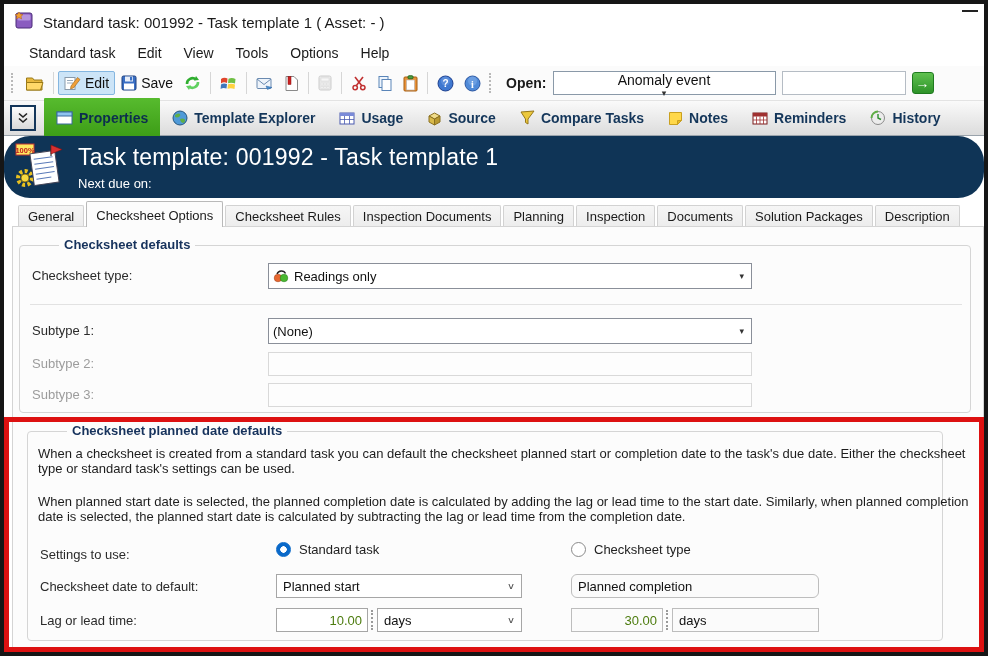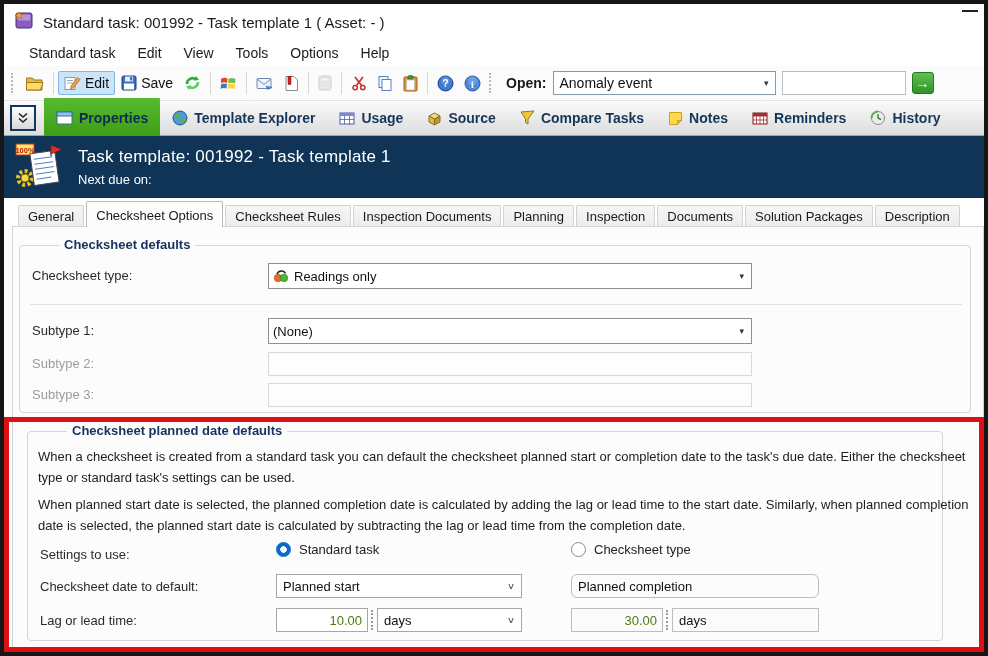--- a/index.html
+++ b/index.html
@@ -17,56 +17,56 @@
 
   
   .toolbar { position:absolute; left:0; top:62px; width:100%; height:34px; background:#fbfbfb; display:flex; align-items:center; padding-left:4px; }
   .grip { width:6px; height:20px; border-left:2px dotted #b9b9b9; margin:0 3px; }
   .tsep { width:1px; height:22px; background:#d6d6d6; margin:0 4px; }
   .tbtn { display:flex; align-items:center; gap:4px; padding:3px 5px; border:1px solid transparent; border-radius:2px; font-size:14px; color:#111; }
   .tbtn.hl { background:#cce4f7; border-color:#84b6e0; }
   .tbtn.iconly { padding:3px 4px; }
   .tbtn.disabled { opacity:.55; }
   .openlbl { font-weight:bold; font-size:14px; color:#1a1a1a; margin:0 6px 0 8px; }
-  .opencombo { width:223px; height:24px; background:#fff; border:1px solid #8a99a8; display:flex; align-items:center; justify-content:space-between; padding:0 6px; font-size:14px; color:#111; }
+  .opencombo { width:223px; height:24px; background:#fff; border:1px solid #8a99a8; display:flex; align-items:center; justify-content:space-between; padding:0 6px; font-size:14px; color:#111;flex-direction:column; }
   .opencombo .arr { font-size:9px; color:#333; }
   .quickbox { width:124px; height:24px; border:1px solid #b5bcc4; margin-left:6px; font-size:13px; padding:0 4px; outline:none; }
   .gobtn { width:22px; height:22px; margin-left:6px; background:linear-gradient(#5fc14f,#2e9329); border:1px solid #1f7a1f; border-radius:3px; color:#fff; font-weight:bold; display:flex; align-items:center; justify-content:center; font-size:14px; }
 
   
   .navbar { position:absolute; left:0; top:96px; width:100%; height:36px; background:linear-gradient(#fafafa,#dcdcdc); border-top:1px solid #e3e3e3; border-bottom:1px solid #9aa3ab; display:flex; align-items:center; padding-left:6px; }
   .chevbtn { width:26px; height:26px; border:2px solid #14365a; background:linear-gradient(#fdfdfd,#d9d9d9); display:flex; align-items:center; justify-content:center; margin-right:8px; }
   .navitem { display:flex; align-items:center; gap:6px; height:40px; padding:0 12px; font-size:14px; font-weight:bold; color:#14365a; }
   .navitem.active { background:linear-gradient(#57bb2e,#3c9c16); border-radius:1px; color:#0c2e4e; }
 
   
-  .bighdr { position:absolute; left:0; top:132px; width:100%; height:62px; background:#0f3456; color:#fff; display:flex; align-items:center; }
+  .bighdr { position:absolute; left:0; top:132px; width:100%; height:62px; background:#0f3456; color:#fff; display:flex; align-items:center;border-radius:26px; }
   .bighdr .hicon { margin:0 14px 0 10px; }
-  .bighdr .htxt .t1 { font-size:17px; letter-spacing:.2px; }
+  .bighdr .htxt .t1 { font-size:23px; letter-spacing:.2px; }
   .bighdr .htxt .t2 { font-size:13px; margin-top:5px; }
 
   
   .tabstrip { position:absolute; left:8px; top:196px; width:972px; height:27px; display:flex; align-items:flex-end; padding-left:6px; }
   .tab { font-size:13px; color:#1a1a1a; background:linear-gradient(#f6f6f6,#ececec); border:1px solid #d2d2d2; border-bottom:none; padding:3px 9px 4px; margin-right:2px; border-radius:2px 2px 0 0; height:22px; white-space:nowrap; }
   .tab.active { background:#fcfcfc; border-color:#b9b9b9; height:26px; padding-top:6px; position:relative; z-index:3; }
   .panel { position:absolute; left:8px; top:222px; width:972px; height:426px; background:#fcfcfc; border:1px solid #d4d4d4; }
 
   
   .group { position:absolute; border:1px solid #d5d5d5; border-radius:4px; background:#fcfcfc; }
   .group .legend { position:absolute; top:-9px; left:8px; background:#fcfcfc; padding:0 5px; font-size:13px; font-weight:bold; color:#16325c;margin-left:31px; }
   .flabel { position:absolute; font-size:13px; color:#2b2b2b; }
   .flabel.dis { color:#9c9c9c; }
 
   .combo-classic { position:absolute; height:26px; background:#fff; border:1px solid #8a8f99; display:flex; align-items:center; padding:0 4px; font-size:13px; color:#111; }
   .combo-classic .flex1 { flex:1; }
   .combo-classic .arr { font-size:9px; color:#333; padding:0 3px; }
   .txt-dis { position:absolute; height:24px; background:#fdfdfd; border:1px solid #d9d9d9; }
   .sepline { position:absolute; height:1px; background:#e2e2e2; }
 
-  .para { position:absolute; font-size:13px; line-height:21px; color:#1d1d1d; }
+  .para { position:absolute; font-size:13px; line-height:15px; color:#1d1d1d; }
 
   .radio { position:absolute; display:flex; align-items:center; gap:8px; font-size:13px; color:#222; }
   .rdot { width:15px; height:15px; border-radius:50%; }
   .rdot.on  { border:1px solid #0a69c9; background:radial-gradient(circle at center, #fff 0 3px, #0a69c9 3.5px 100%); }
   .rdot.off { border:1px solid #8a8a8a; background:#fff; }
 
   .combo-modern { position:absolute; height:24px; background:#fff; border:1px solid #a6a6a6; display:flex; align-items:center; justify-content:space-between; padding:0 6px; font-size:13px; color:#111; }
   .ro-field { position:absolute; height:24px; background:#fbfbfb; border:1px solid #bdbdbd; display:flex; align-items:center; padding:0 6px; font-size:13px; color:#111; }
   .num-field { position:absolute; height:24px; background:#fff; border:1px solid #a6a6a6; display:flex; align-items:center; justify-content:flex-end; padding:0 5px; font-size:13px; color:#4d7c0f; }
   .num-field.ro { background:#fbfbfb; border-color:#bdbdbd; }

